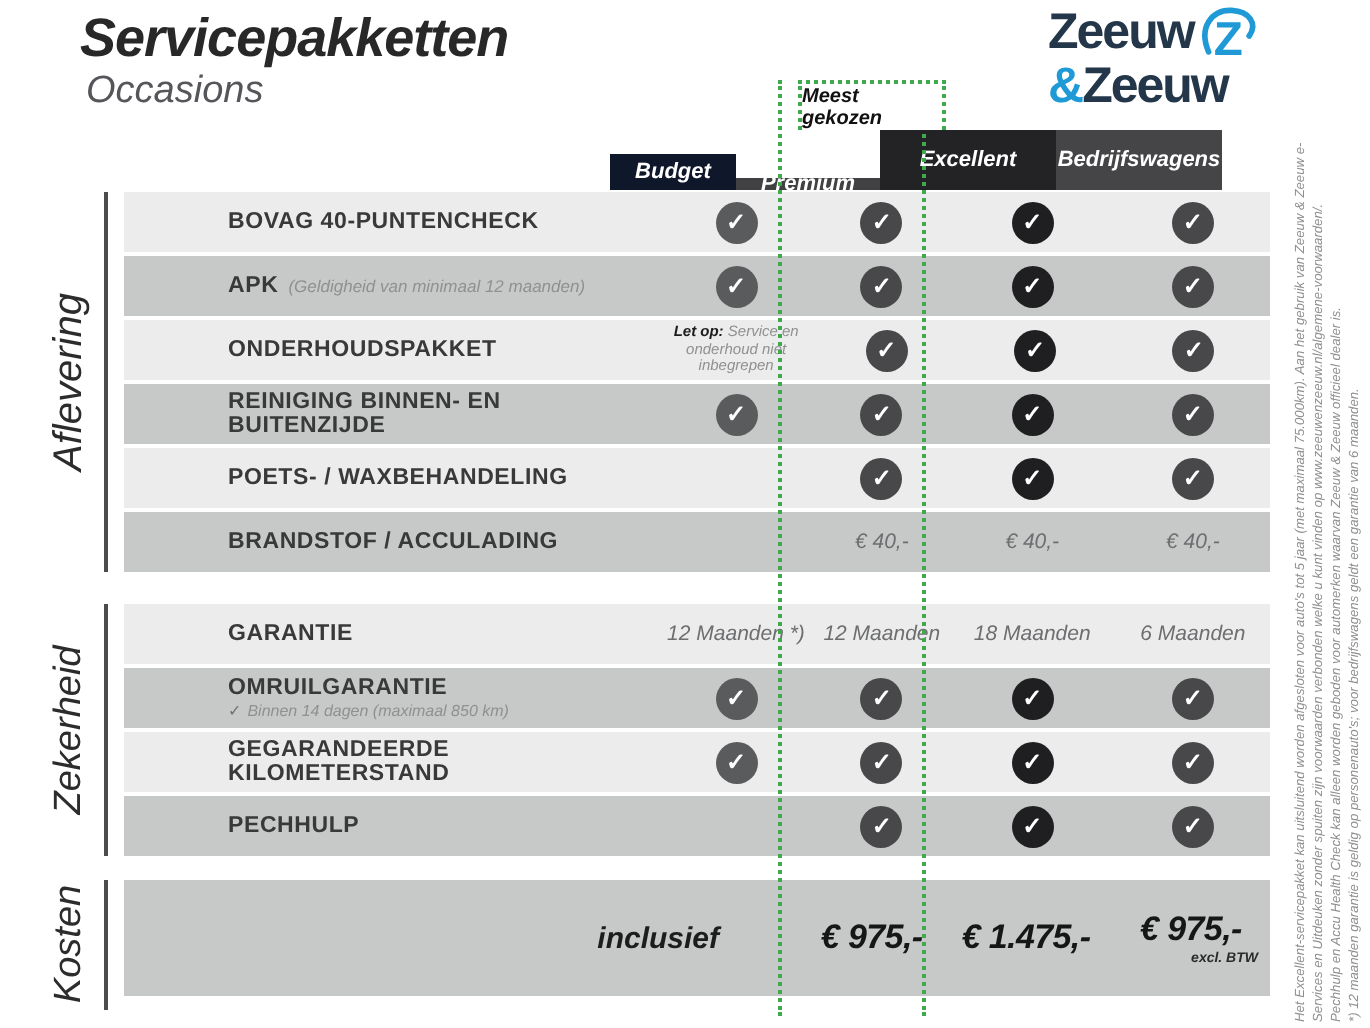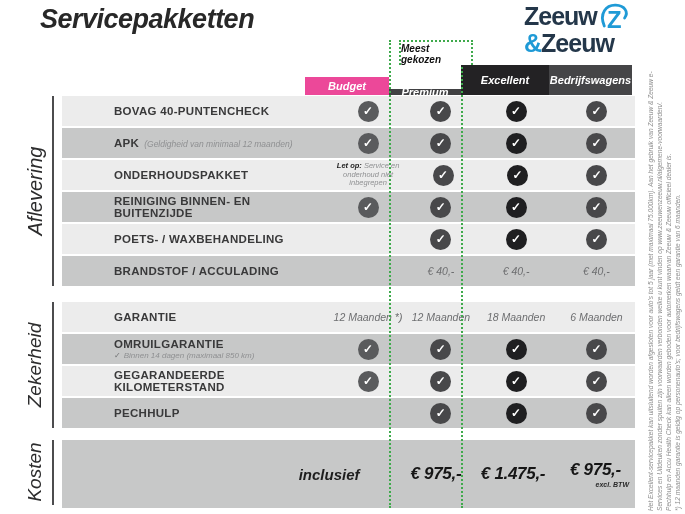--- a/index.html
+++ b/index.html
@@ -12,21 +12,21 @@
   .page-subtitle { position:absolute; left:43px; top:35px; font-size:19px; font-style:italic; color:#55565a; }
 
   .logo { position:absolute; left:524px; top:6px; width:130px; line-height:21px; color:#24374a; font-weight:bold; font-size:25px; letter-spacing:-1px; }
   .logo .row1 { display:flex; align-items:flex-start; }
   .logo .amp { color:#1f9ad6; }
   .logo-z-svg { margin-left:1px; margin-top:-3px; }
 
   
   .thead { position:absolute; left:305px; top:65px; display:flex; height:30px; }
   .th { display:flex; align-items:center; justify-content:center; color:#fff; font-size:11px; font-weight:bold; font-style:italic; }
-  .th.budget { width:84px; background:#ec4899;margin-top:12px; }
+  .th.budget { width:63px; background:#0f172a;margin-top:12px; }
   .th.premium { width:72px; background:#414143;margin-top:24px; }
   .th.excellent { width:88px; background:#232224; }
   .th.bedrijfs { width:83px; background:#454547; }
 
   .section-rows { position:absolute; left:62px; width:573px; }
   .rows-aflevering { top:96px; }
   .rows-zekerheid { top:302px; }
   .row { display:flex; height:30px; margin-bottom:2px; align-items:center; }
   .row.light { background:#ececec; }
   .row.dark { background:#c7c8c8; }
@@ -45,21 +45,21 @@
   .check.c-budget { background:#5a5b5d; }
   .check.c-premium { background:#48484a; }
   .check.c-excellent { background:#1f1f21; }
   .check.c-bedrijfs { background:#48484a; }
 
   .val { font-size:10.5px; font-style:italic; color:#6d6e70; }
   .note { font-size:7.5px; line-height:1.15; color:#8f9092; font-style:italic; text-align:center; width:84px; }
   .note b { color:#1d1d1d; }
 
   
-  .kosten-row { position:absolute; left:62px; top:440px; width:573px; height:68px; background:#c7c8c8; display:flex; align-items:center;padding-left:25px; }
+  .kosten-row { position:absolute; left:62px; top:440px; width:573px; height:58px; background:#c7c8c8; display:flex; align-items:center;padding-left:25px; }
   .kosten-label-span { width:328px; display:flex; justify-content:flex-end; padding-right:42px; }
   .inclusief { font-size:15px; font-weight:bold; font-style:italic; color:#1d1d1d; }
   .price-cell { flex-direction:column; }
   .price { font-size:17px; font-weight:bold; font-style:italic; color:#161616; letter-spacing:-0.3px; }
   .price-note { font-size:7px; font-weight:bold; font-style:italic; color:#2a2a2a; align-self:flex-end; margin-right:6px; margin-top:1px; }
 
   
   .premium-outline { position:absolute; left:389px; top:40px; width:74px; height:468px; border-left:2px dotted #3faa4c; border-right:2px dotted #3faa4c; pointer-events:none; }
   .most-chosen { position:absolute; left:399px; top:40px; width:74px; height:25px; background:#fff; border:2px dotted #3faa4c; border-bottom:none; display:flex; align-items:center; justify-content:center; font-size:10px; font-weight:bold; font-style:italic; color:#111; }
 
@@ -75,20 +75,21 @@
 
   
   .footnotes { position:absolute; left:646px; top:511px; width:452px; transform:rotate(-90deg); transform-origin:0 0; font-size:6.6px; line-height:9px; font-style:italic; color:#8f8f8f; }
 </style>
 </head>
 <body>
 
 <div class="page">
 
   <div class="page-title">Servicepakketten</div>
+  <div class="page-subtitle">Occasions</div>
 
   <div class="logo">
     <div class="row1">
       <span>Zeeuw</span>
       <svg class="logo-z-svg" width="32" height="30" viewBox="0 0 36 34">
         <text x="10" y="28" font-size="27" font-weight="bold" fill="#1f9ad6" font-family="Liberation Sans, sans-serif">Z</text>
         <path d="M7 26 C 1 12, 9 2, 20 2.5 C 30 3, 35 10, 30 17" fill="none" stroke="#1f9ad6" stroke-width="3.2" stroke-linecap="round"></path>
       </svg>
     </div>
     <div class="row2">

